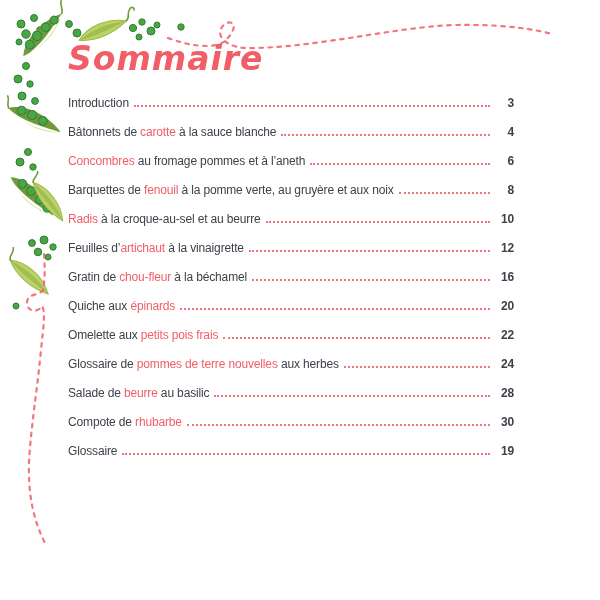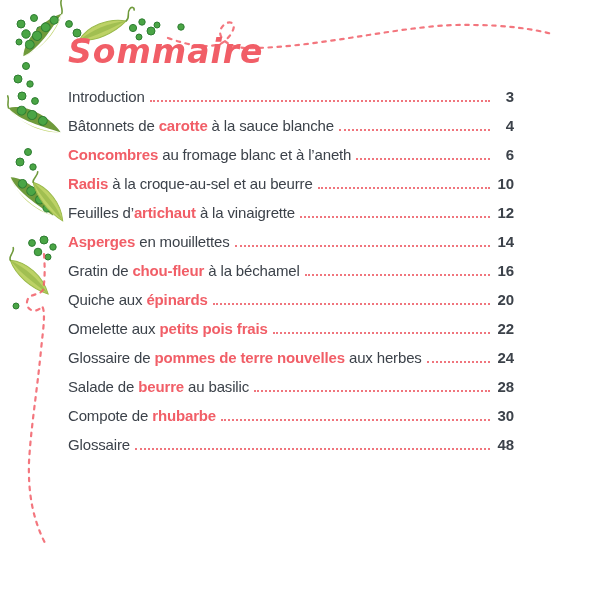--- a/index.html
+++ b/index.html
@@ -9,32 +9,32 @@
   }
   .deco-svg{position:absolute;left:0;top:0;width:600px;height:600px;pointer-events:none;}
   .peaDot{fill:var(--pea,#4aa545);stroke:var(--pea_outline,#2e7d32);stroke-width:1;}
   .podBack{fill:var(--pod_dark,#6f9a3b);}
   .podFront{fill:var(--pod_light,#bdd266);opacity:.95;}
   .podClosed{fill:var(--pod_light,#bdd266);stroke:var(--pod_mid,#9aba4c);stroke-width:1;}
   .podShade{fill:var(--pod_mid,#9aba4c);opacity:.8;}
   .stem{fill:none;stroke:var(--pod_dark,#6f9a3b);stroke-width:1.6;stroke-linecap:round;}
   .squiggle{fill:none;stroke:var(--accent,#f15e67);stroke-width:2.2;stroke-linecap:round;
     stroke-dasharray:3.5 5.5;opacity:.85;}
-  .content{position:absolute;left:68px;top:32px;width:446px;}
+  .content{position:absolute;left:68px;top:39px;width:446px;}
   .title{
     margin:0 0 10px 0;font-family:"DejaVu Sans",sans-serif;font-style:italic;font-weight:700;
     font-size:33px;line-height:40px;letter-spacing:1px;color:var(--accent,#f15e67);
   }
   .toc{display:block;}
   .toc-row{
     display:flex;align-items:baseline;height:29px;line-height:29px;
-    font-size:15px;letter-spacing:-0.15px;white-space:nowrap;
+    font-size:12px;letter-spacing:-0.15px;white-space:nowrap;
   }
   .entry{color:var(--text,#3c424a);}
-  .entry .hl{color:var(--accent,#f15e67);font-weight:700;}
+  .entry .hl{color:var(--accent,#f15e67);font-weight:400;}
   .leader{
     flex:1;min-width:8px;height:0;margin:0 4px 0 5px;
     border-bottom:2px dotted var(--leader_dots,#f0757d);
   }
   .pagenum{font-weight:700;min-width:20px;text-align:right;color:var(--text,#3c424a);}
 </style>
 </head>
 <body>
 
 <div class="page">
@@ -139,40 +139,40 @@
           <span class="entry"><span>Introduction</span></span>
           <span class="leader"></span>
           <span class="pagenum">3</span>
         </div>
         <div class="toc-row">
           <span class="entry"><span>Bâtonnets de </span><span class="hl">carotte</span><span> à la sauce blanche</span></span>
           <span class="leader"></span>
           <span class="pagenum">4</span>
         </div>
         <div class="toc-row">
-          <span class="entry"><span class="hl">Concombres</span><span> au fromage blanc et à l’aneth</span></span>
+          <span class="entry"><span class="hl">Concombres</span><span> au fromage pommes et à l’aneth</span></span>
           <span class="leader"></span>
           <span class="pagenum">6</span>
         </div>
         <div class="toc-row">
+          <span class="entry"><span>Barquettes de </span><span class="hl">fenouil</span><span> à la pomme verte, au gruyère et aux noix</span></span>
+          <span class="leader"></span>
+          <span class="pagenum">8</span>
+        </div>
+        <div class="toc-row">
           <span class="entry"><span class="hl">Radis</span><span> à la croque-au-sel et au beurre</span></span>
           <span class="leader"></span>
           <span class="pagenum">10</span>
         </div>
         <div class="toc-row">
           <span class="entry"><span>Feuilles d’</span><span class="hl">artichaut</span><span> à la vinaigrette</span></span>
           <span class="leader"></span>
           <span class="pagenum">12</span>
         </div>
         <div class="toc-row">
-          <span class="entry"><span class="hl">Asperges</span><span> en mouillettes</span></span>
-          <span class="leader"></span>
-          <span class="pagenum">14</span>
-        </div>
-        <div class="toc-row">
           <span class="entry"><span>Gratin de </span><span class="hl">chou-fleur</span><span> à la béchamel</span></span>
           <span class="leader"></span>
           <span class="pagenum">16</span>
         </div>
         <div class="toc-row">
           <span class="entry"><span>Quiche aux </span><span class="hl">épinards</span></span>
           <span class="leader"></span>
           <span class="pagenum">20</span>
         </div>
         <div class="toc-row">
@@ -191,17 +191,17 @@
           <span class="pagenum">28</span>
         </div>
         <div class="toc-row">
           <span class="entry"><span>Compote de </span><span class="hl">rhubarbe</span></span>
           <span class="leader"></span>
           <span class="pagenum">30</span>
         </div>
         <div class="toc-row">
           <span class="entry"><span>Glossaire</span></span>
           <span class="leader"></span>
-          <span class="pagenum">48</span>
+          <span class="pagenum">19</span>
         </div>
       </div>
   </div>
 </div>
 
 </body></html>

